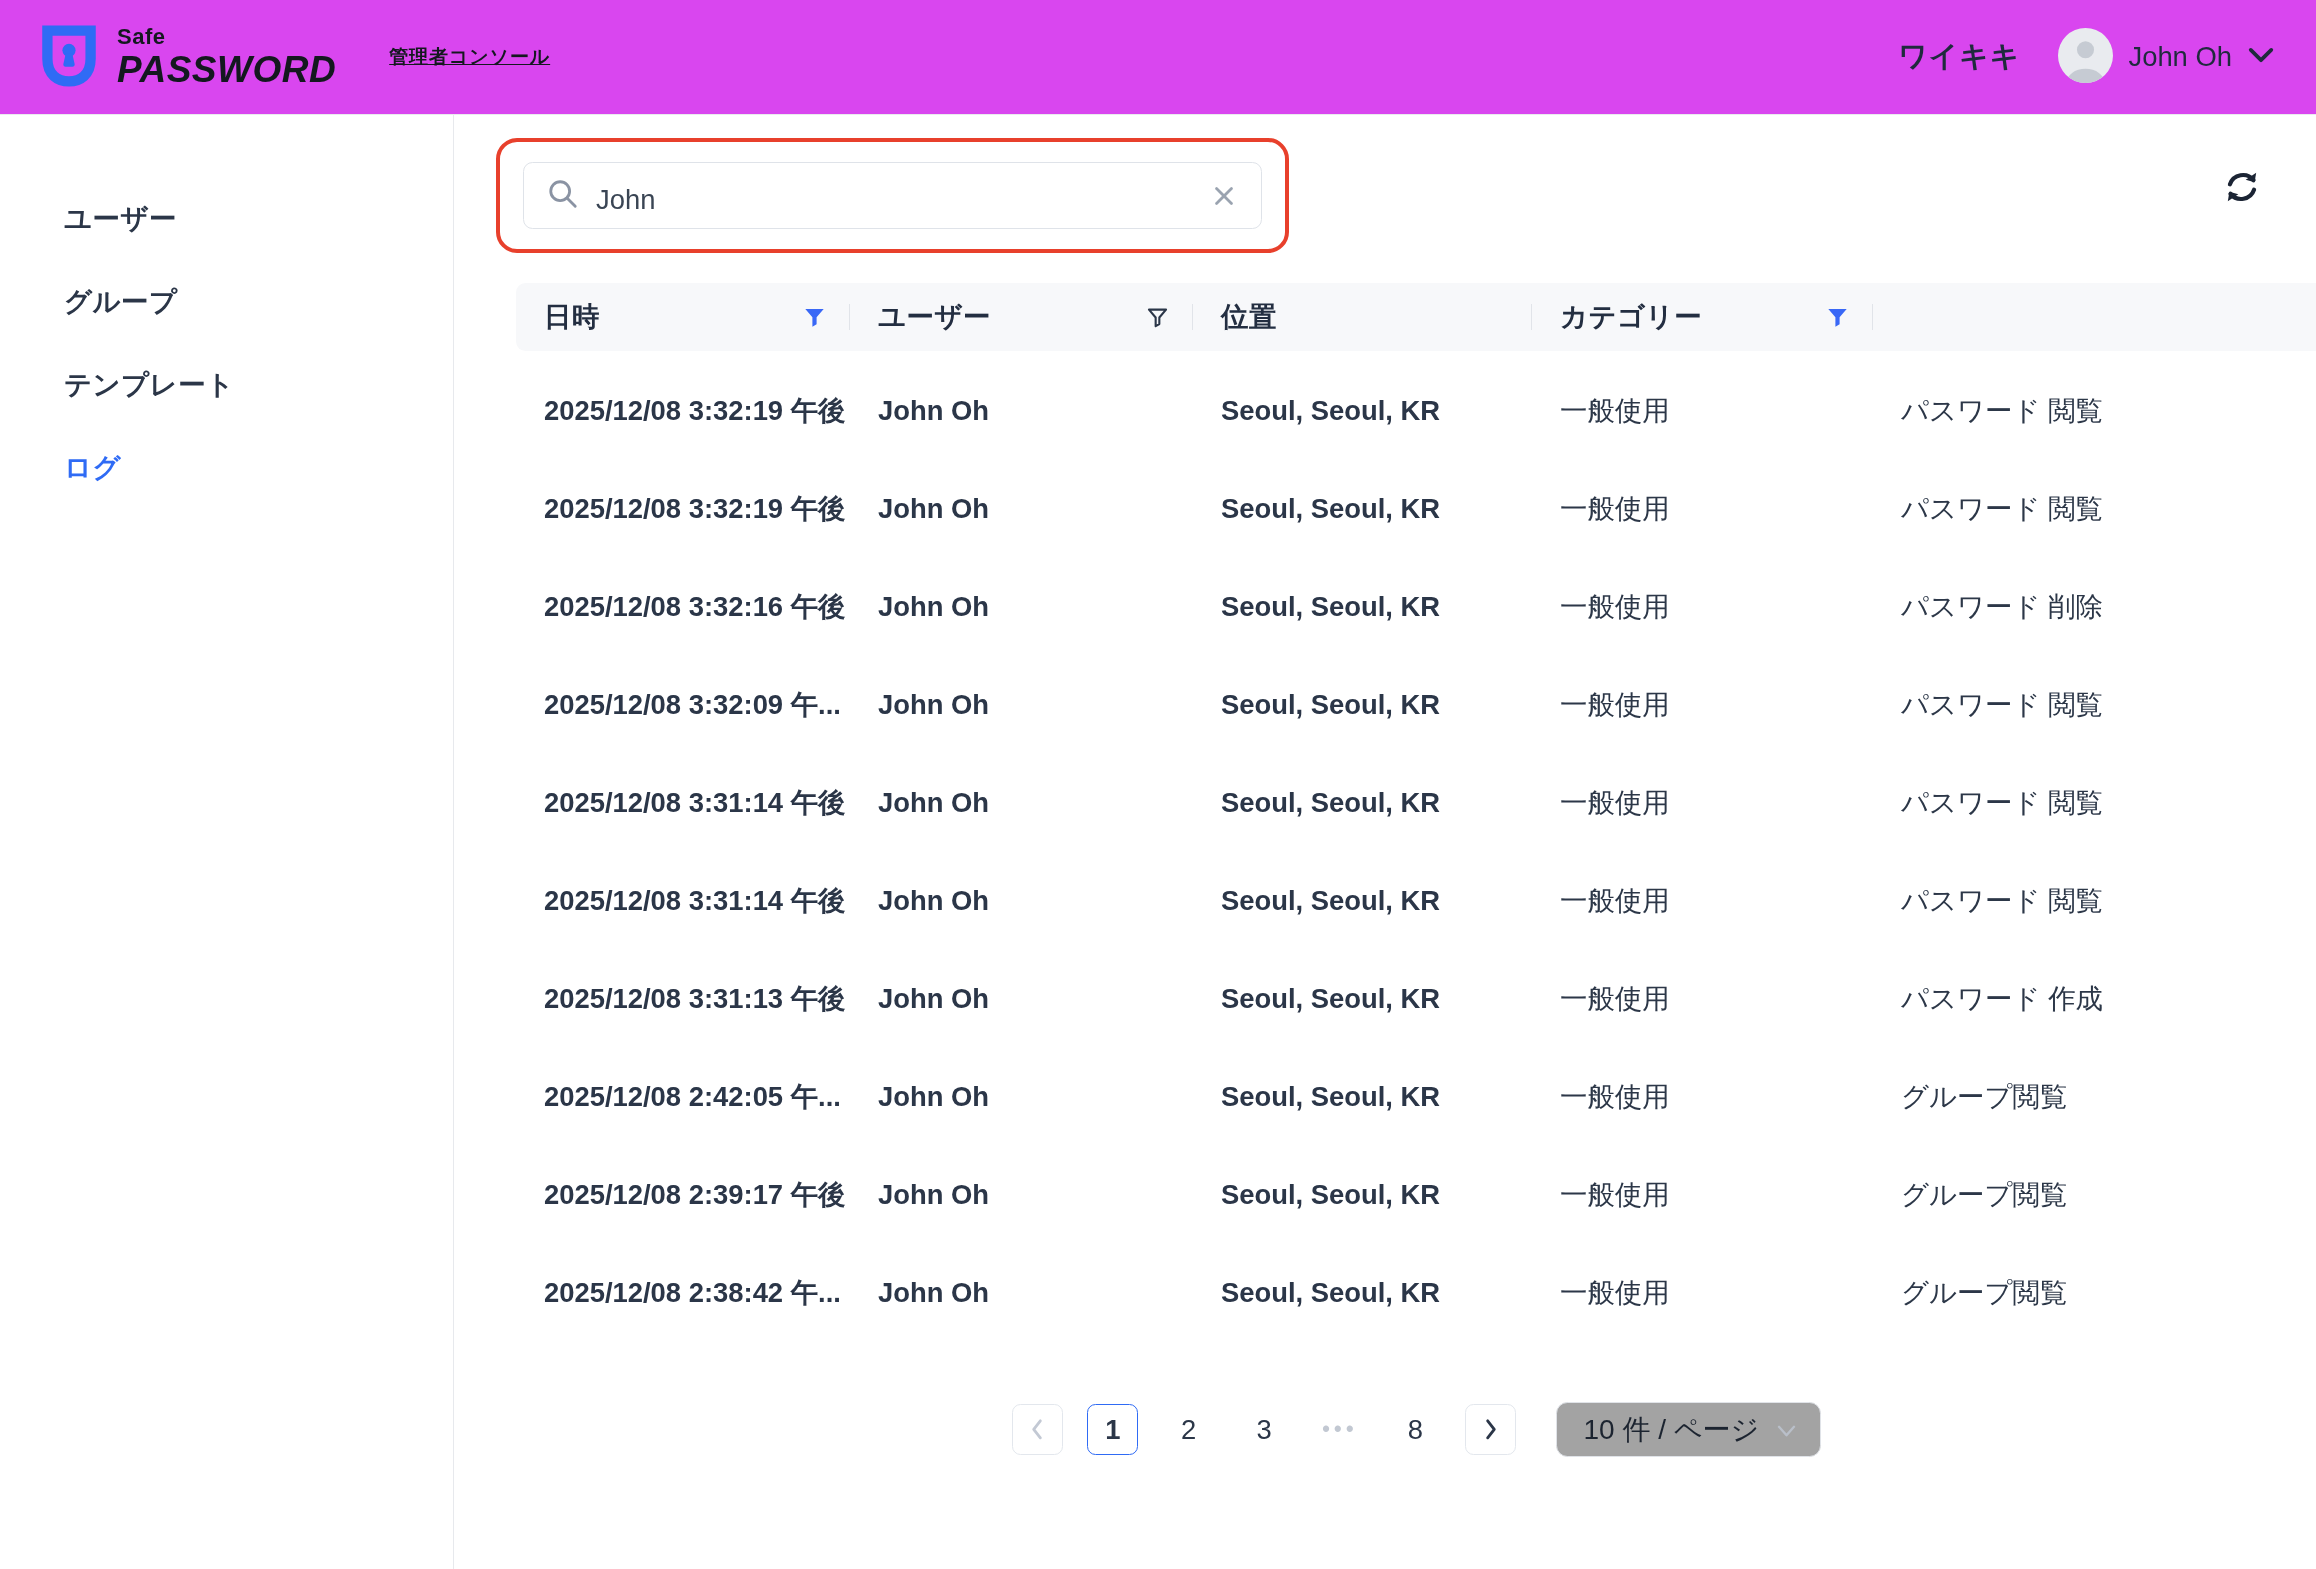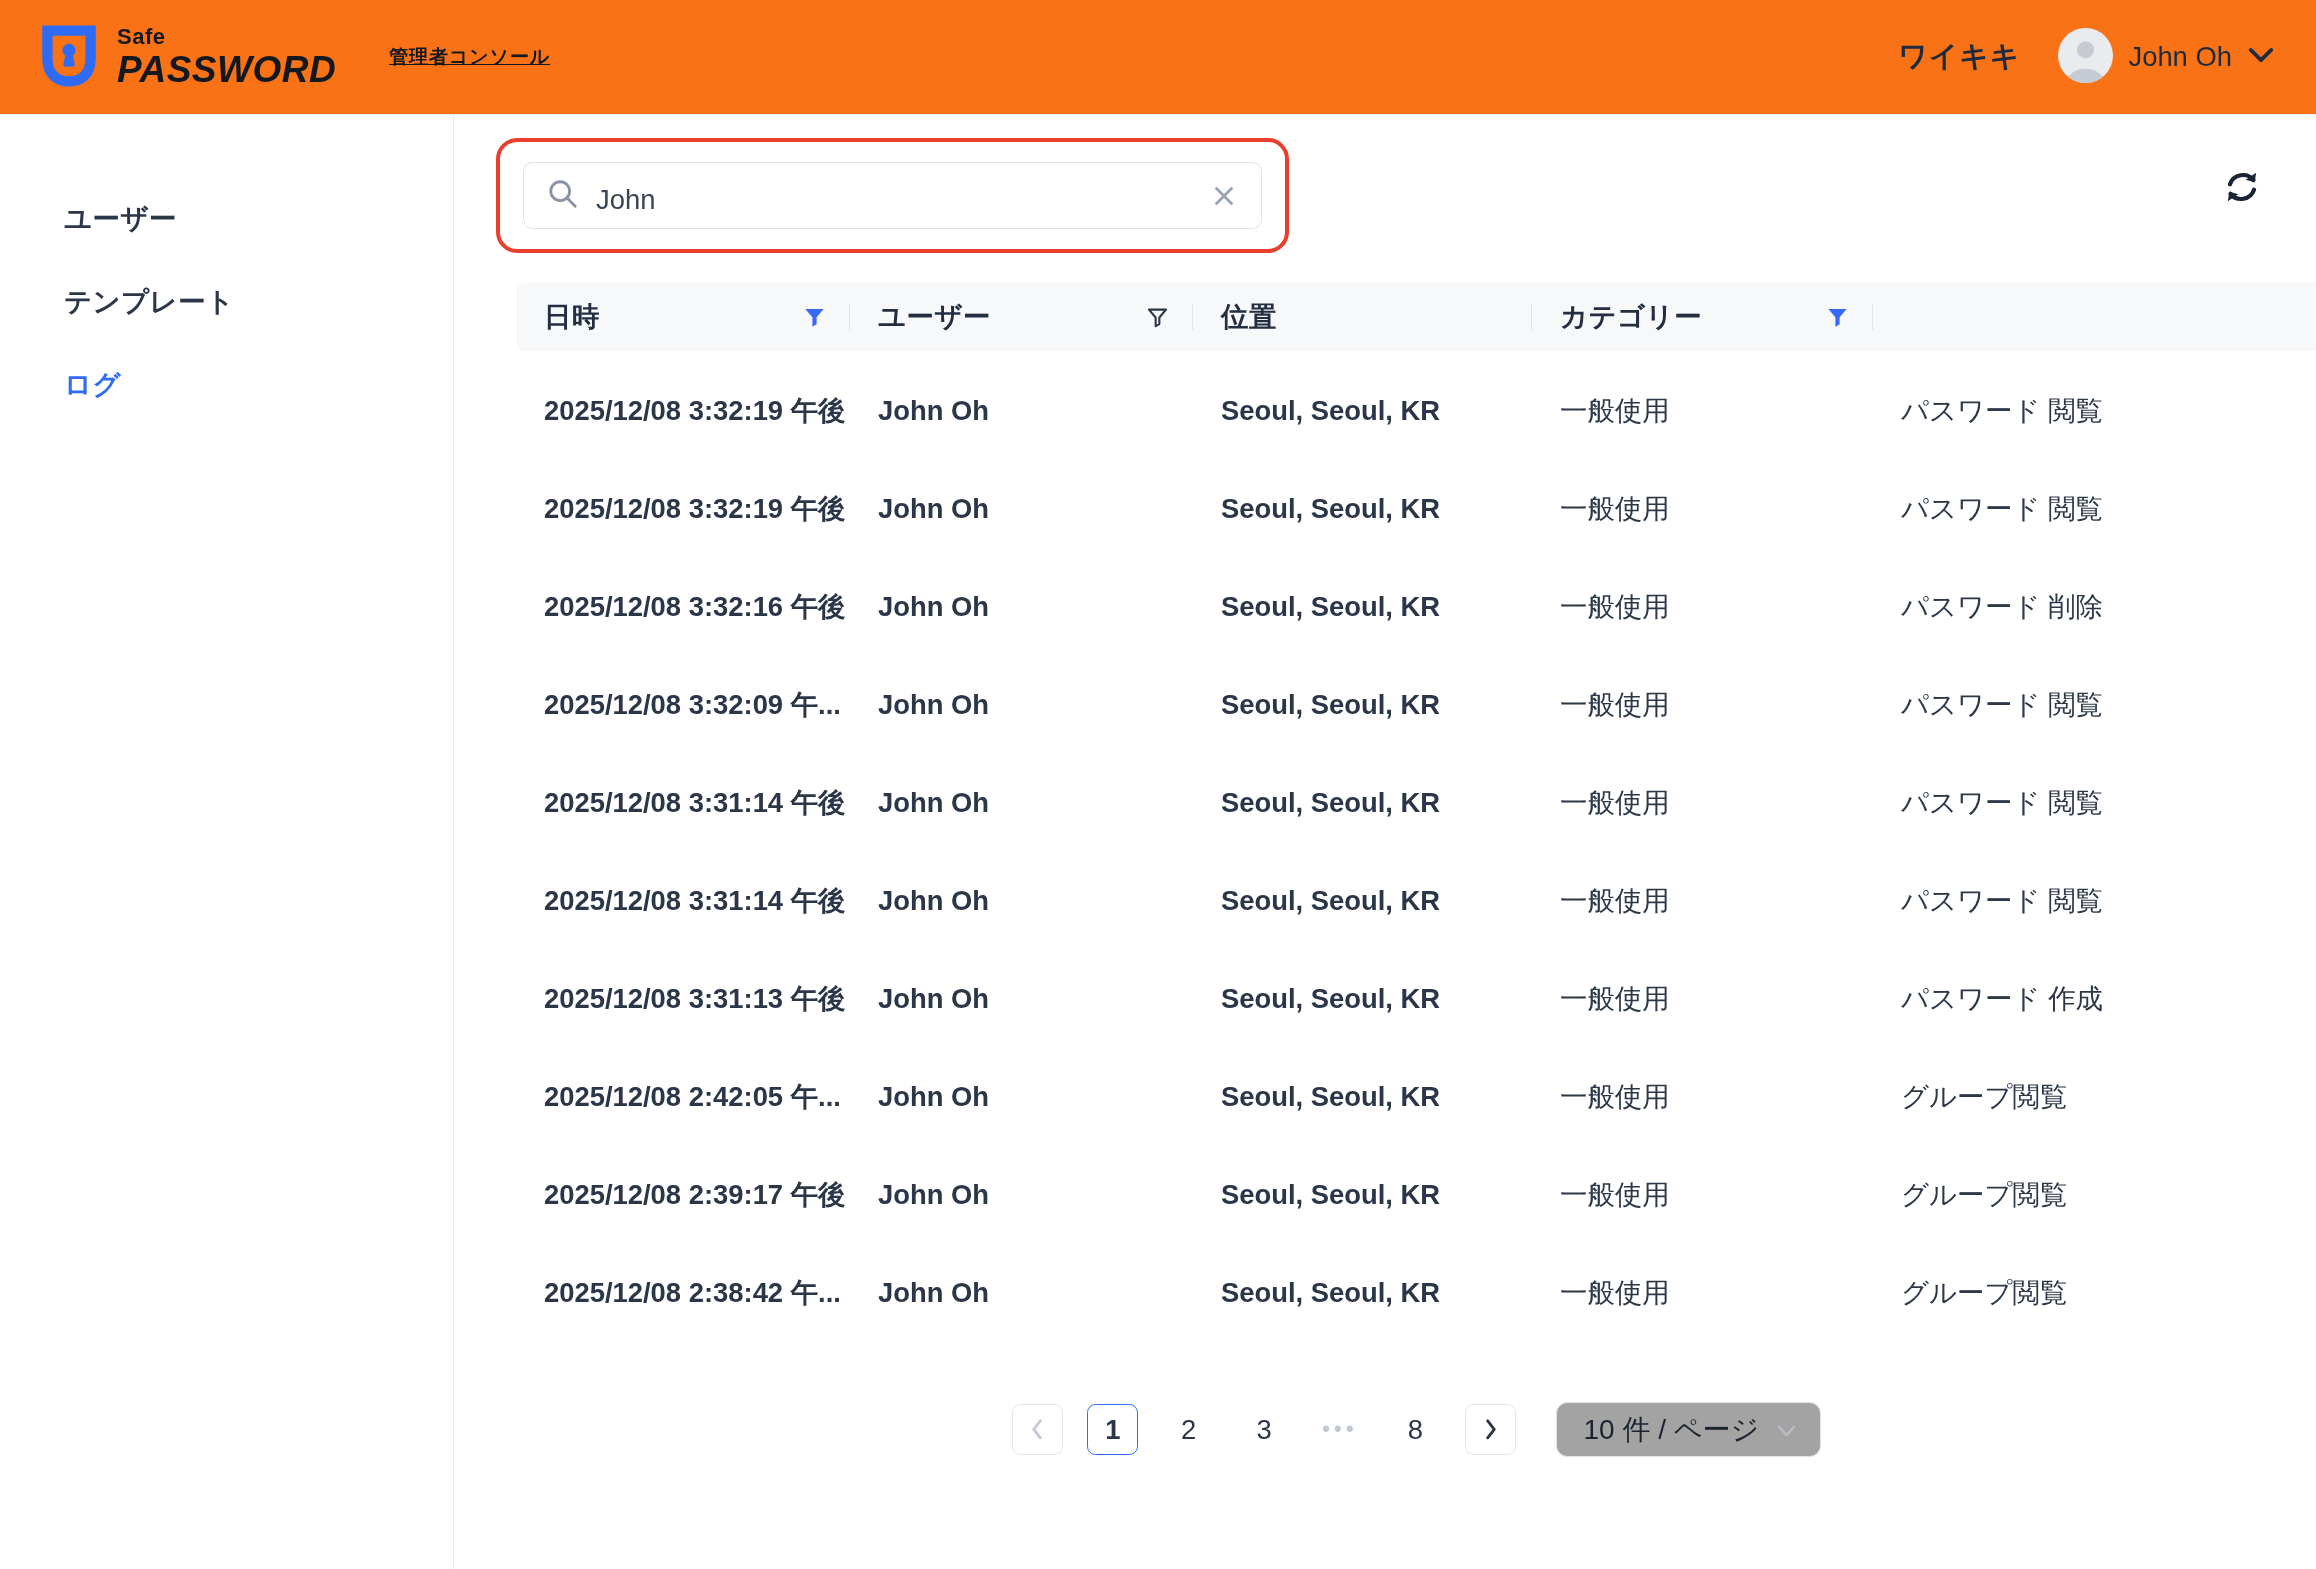--- a/index.html
+++ b/index.html
@@ -1,21 +1,21 @@
 <!DOCTYPE html>
 <html style="font-size:15px"><head>
 <meta charset="utf-8">
 <style>
   * { margin:0; padding:0; box-sizing:border-box; }
   html,body { width:2317px; height:1569px; background:#ffffff;
     font-family:"Liberation Sans","DejaVu Sans",sans-serif; color:#2c3748; }
   .canvas { position:relative; width:2317px; height:1569px; overflow:hidden; background:#fff; }
 
   
-  .topbar { position:absolute; top:0; left:0; right:0; height:115px; background:#f97316;
+  .topbar { position:absolute; top:0; left:0; right:0; height:115px; background:#d946ef;
     border-bottom:0.9px solid #e9ebee; display:flex; align-items:center; padding:0 42px 0 38px; }
   .logo { display:flex; align-items:center; gap:17px; }
   .logo-text { display:flex; flex-direction:column; line-height:1; }
   .logo-safe { font-size:22px; font-weight:700; color:#14181f; letter-spacing:0.5px; }
   .logo-pass { font-size:37px; font-weight:800; color:#14181f; letter-spacing:0.5px; margin-top:2.8px;font-style:italic; }
   .app-title { font-size:19px; font-weight:700; color:#14181f; margin-left:53px; letter-spacing:0.9px;text-decoration:underline; }
   .topbar-spacer { flex:1; }
   .org-name { font-size:29px; font-weight:700; color:#1f2a3d; margin-right:38px; letter-spacing:0.9px; }
   .user-chip { display:flex; align-items:center; gap:15px; cursor:pointer; }
   .user-name { font-size:27.4px; color:#1f2a3d; }
@@ -108,20 +108,21 @@
       <span>
         <svg width="28" height="19" viewBox="0 0 30 20">
           <polyline points="4,4 15,15 26,4" fill="none" stroke="#1f2a3d" stroke-width="4" stroke-linecap="round" stroke-linejoin="round"></polyline>
         </svg>
       </span>
     </div>
   </div>
 
   <div class="sidebar">
     <div class="nav-item">ユーザー</div>
+    <div class="nav-item">グループ</div>
     <div class="nav-item">テンプレート</div>
     <div class="nav-item active">ログ</div>
   </div>
 
   <div class="main">
 
     <div class="search-annotation">
       <div class="search-box">
         <span>
           <svg width="32" height="32" viewBox="0 0 34 34">

